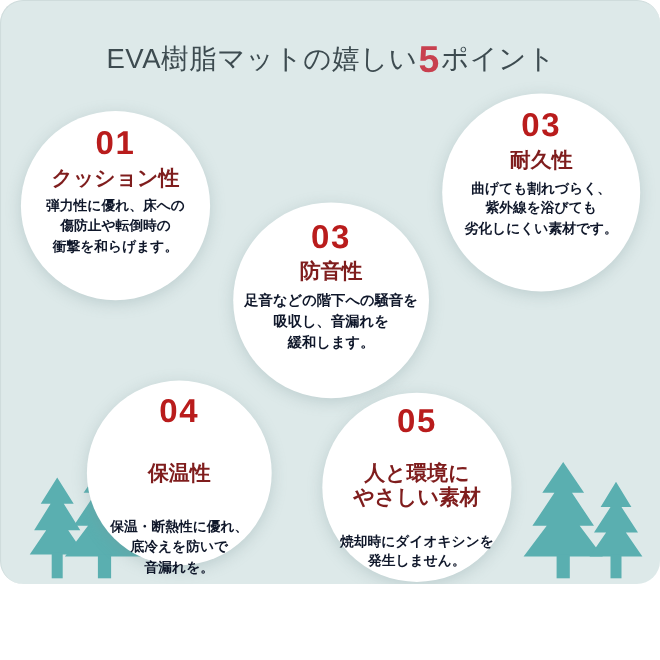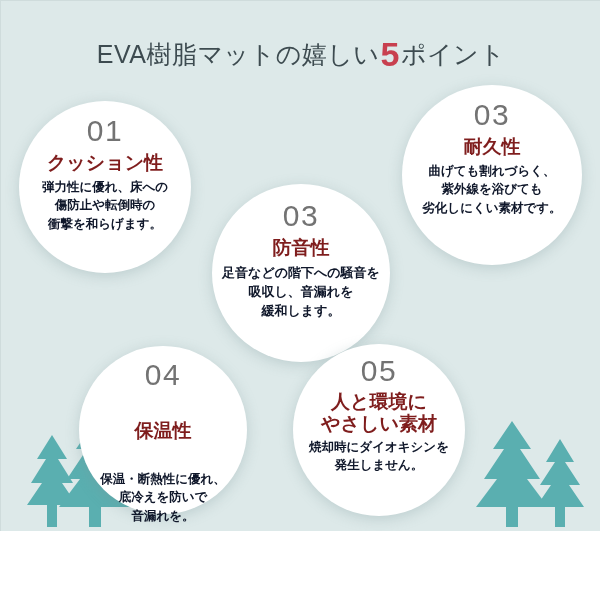--- a/index.html
+++ b/index.html
@@ -15,20 +15,21 @@
 
   #infographic {
     position: relative;
     width: 600px;
     height: 531px;
     background: #dde9e9;
     box-sizing: border-box;
     border-top: 1px solid #cfdcdc;
     border-left: 1px solid #cfdcdc;
     overflow: hidden;
+    border-radius: 21px;
   }
 
   
   #title-area {
     position: absolute;
     top: 36px;
     left: 0;
     width: 600px;
     text-align: center;
   }
@@ -70,26 +71,26 @@
     justify-content: flex-start;
     box-sizing: border-box;
     text-align: center;
   }
 
   
   #circle-01 { left: 18px;  top: 100px; width: 172px; height: 172px; padding-top: 14px; }
   #circle-02 { left: 211px; top: 183px; width: 178px; height: 178px; padding-top: 16px; }
   #circle-03 { left: 401px; top: 84px; width: 180px; height: 180px; padding-top: 14px; }
   #circle-04 { left: 78px;  top: 345px; width: 168px; height: 168px; padding-top: 13px; gap: 24px; }
-  #circle-05 { left: 292px; top: 343px; width: 172px; height: 172px; padding-top: 11px; }
+  #circle-05 { left: 292px; top: 356px; width: 172px; height: 172px; padding-top: 11px; gap: 16px; }
 
   .point-number {
     font-size: 30px;
-    font-weight: 400;
-    color: #737373;
+    font-weight: 700;
+    color: #b91c1c;
     line-height: 1.06;
     letter-spacing: 1.5px;
   }
   .point-heading {
     font-size: 19px;
     font-weight: 700;
     color: #7f1d1d;
     line-height: 1.16;
     margin-top: 5px;
     white-space: pre-line;

